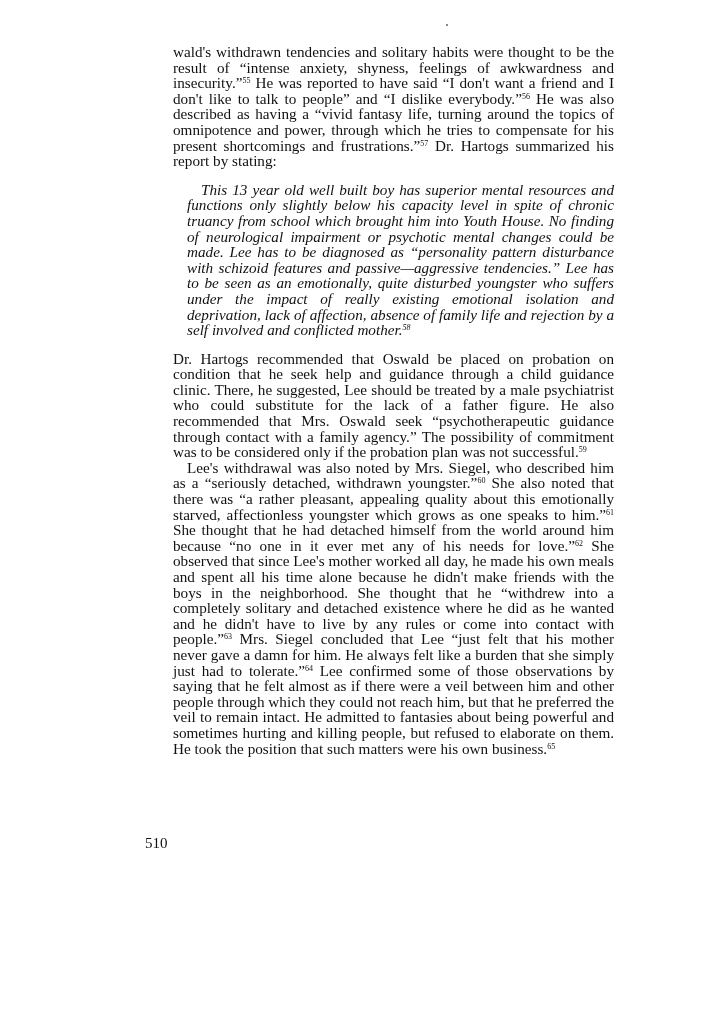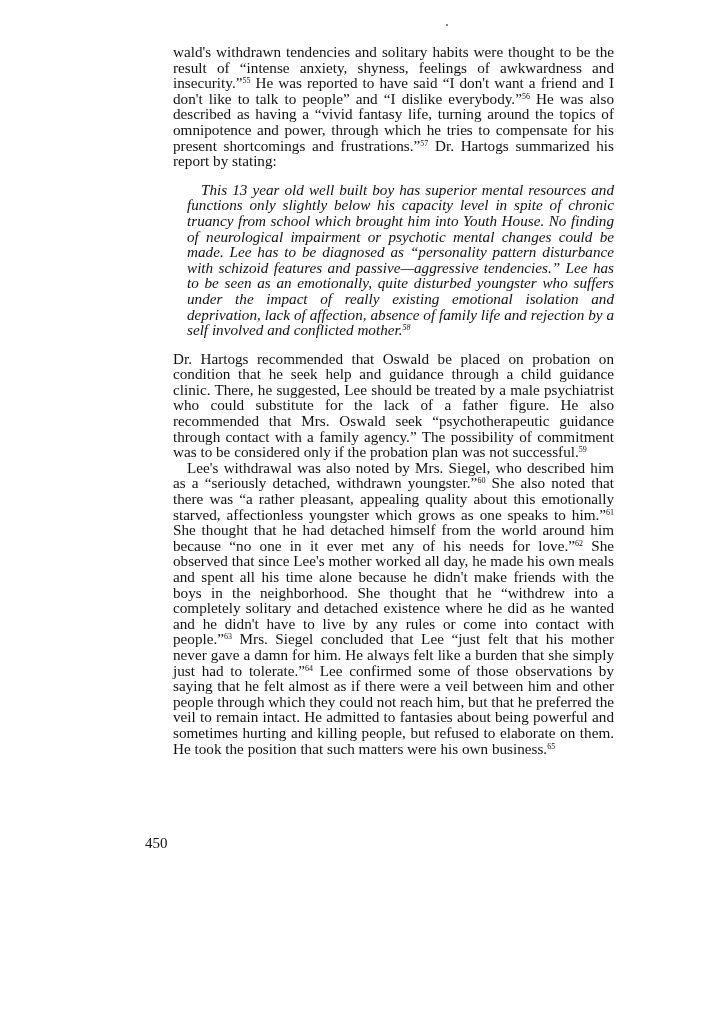--- a/index.html
+++ b/index.html
@@ -21,13 +21,13 @@
 
 <div class="page">
   <p><span>wald's withdrawn tendencies and solitary habits were thought to be the result of “intense anxiety, shyness, feelings of awkwardness and insecurity.”</span><sup>55</sup><span>  He was reported to have said “I don't want a friend and I don't like to talk to people” and “I dislike everybody.”</span><sup>56</sup><span> He was also described as having a “vivid fantasy life, turning around the topics of omnipotence and power, through which he tries to compensate for his present shortcomings and frustrations.”</span><sup>57</sup><span>  Dr. Hartogs summarized his report by stating:</span></p>
   <div class="block">
     <p><span>This 13 year old well built boy has superior mental resources and functions only slightly below his capacity level in spite of chronic truancy from school which brought him into Youth House.  No finding of neurological impairment or psychotic mental changes could be made.  Lee has to be diagnosed as “personality pattern disturbance with schizoid features and passive—aggressive tendencies.”  Lee has to be seen as an emotionally, quite disturbed youngster who suffers under the impact of really existing emotional isolation and deprivation, lack of affection, absence of family life and rejection by a self involved and conflicted mother.</span><sup>58</sup></p>
   </div>
   <p><span>Dr. Hartogs recommended that Oswald be placed on probation on condition that he seek help and guidance through a child guidance clinic.  There, he suggested, Lee should be treated by a male psychiatrist who could substitute for the lack of a father figure.  He also recommended that Mrs. Oswald seek “psychotherapeutic guidance through contact with a family agency.”  The possibility of commitment was to be considered only if the probation plan was not successful.</span><sup>59</sup></p>
   <p class="indent"><span>Lee's withdrawal was also noted by Mrs. Siegel, who described him as a “seriously detached, withdrawn youngster.”</span><sup>60</sup><span>  She also noted that there was “a rather pleasant, appealing quality about this emotionally starved, affectionless youngster which grows as one speaks to him.”</span><sup>61</sup><span>  She thought that he had detached himself from the world around him because “no one in it ever met any of his needs for love.”</span><sup>62</sup><span> She observed that since Lee's mother worked all day, he made his own meals and spent all his time alone because he didn't make friends with the boys in the neighborhood.  She thought that he “withdrew into a completely solitary and detached existence where he did as he wanted and he didn't have to live by any rules or come into contact with people.”</span><sup>63</sup><span>  Mrs. Siegel concluded that Lee “just felt that his mother never gave a damn for him.  He always felt like a burden that she simply just had to tolerate.”</span><sup>64</sup><span>  Lee confirmed some of those observations by saying that he felt almost as if there were a veil between him and other people through which they could not reach him, but that he preferred the veil to remain intact.  He admitted to fantasies about being powerful and sometimes hurting and killing people, but refused to elaborate on them.  He took the position that such matters were his own business.</span><sup>65</sup></p>
 </div>
 
-<div class="pagenum">450</div>
+<div class="pagenum">510</div>
 
 </body></html>

